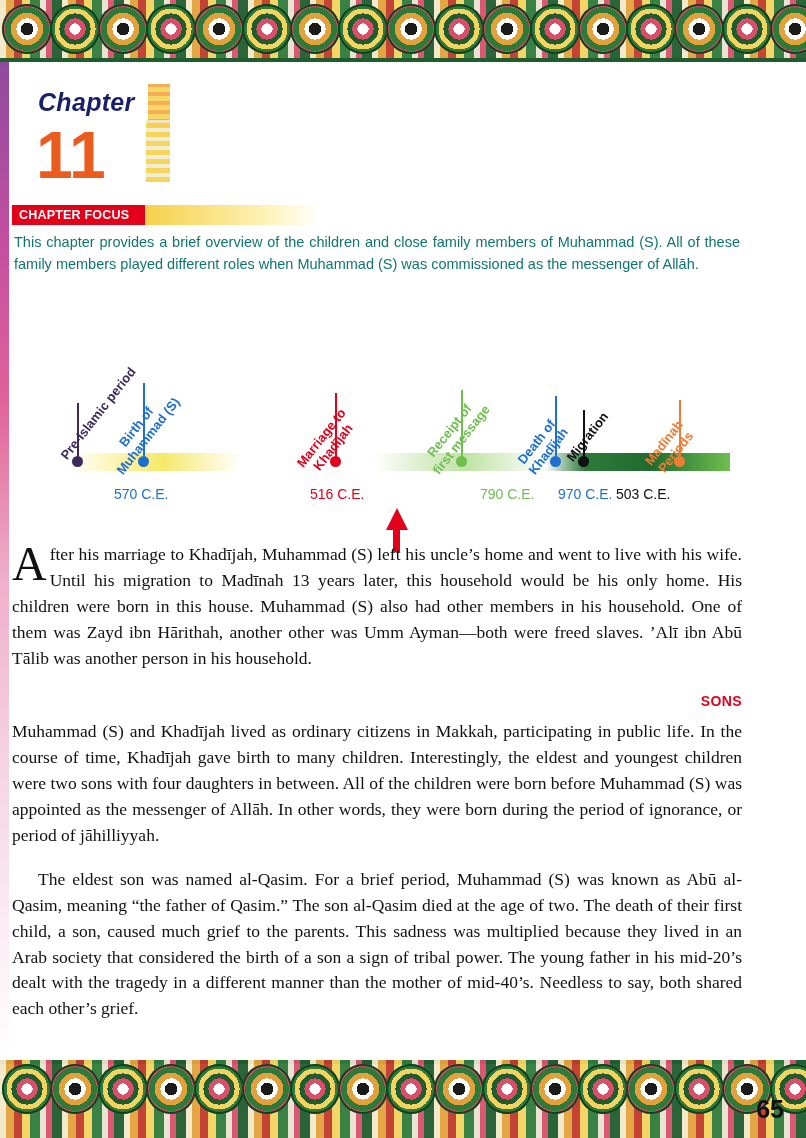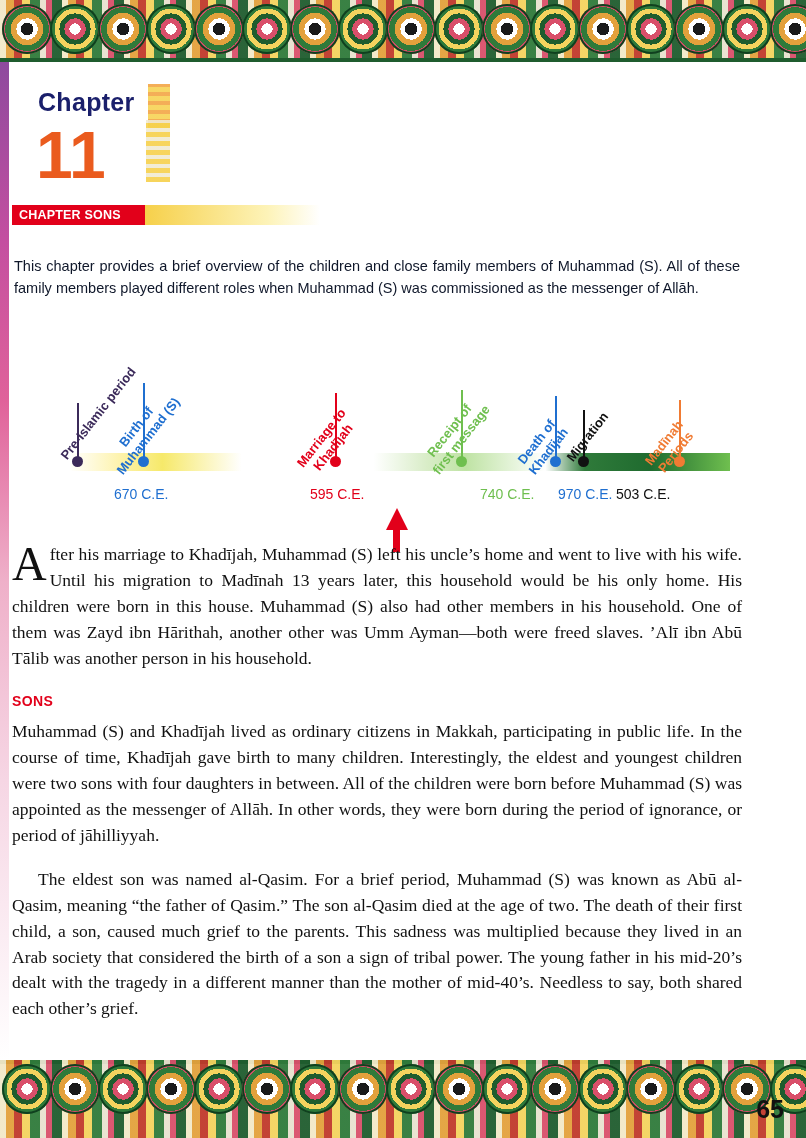--- a/index.html
+++ b/index.html
@@ -53,21 +53,21 @@
     background:linear-gradient(180deg,#8e4a9e 0%,#c44fa0 18%,#e0629a 34%,#efb0c9 52%,#f6d6e4 72%,#ffffff 100%);
   }
 
   
   .page{
     position:absolute;left:0;top:62px;width:806px;height:998px;
   }
   .chapter-word{
     position:absolute;left:38px;top:26px;
     font-family:"Liberation Sans",sans-serif;
-    font-weight:bold;font-size:25px;color:#1a1f6b;letter-spacing:.3px;
+    font-weight:bold;font-size:25px;color:#1a1f6b;letter-spacing:.3px;font-style:italic;
   }
   .chapter-deco{
     position:absolute;left:148px;top:22px;width:22px;height:44px;
     background:repeating-linear-gradient(0deg,#f6d04a 0 5px,#f2a03a 5px 9px);
     opacity:.85;
   }
   .chapter-num{
     position:absolute;left:36px;top:60px;
     font-family:"Liberation Sans",sans-serif;
     font-weight:bold;font-size:66px;color:#ea5b1e;line-height:1;
@@ -95,21 +95,21 @@
     padding:3px 0 0 7px;
     box-sizing:border-box;
   }
   .focus-tag-tail{
     position:absolute;left:145px;top:143px;width:175px;height:20px;
     background:linear-gradient(90deg,#f6d04a 0%,#fdf3b8 70%,#ffffff 100%);
   }
   .focus-text{
     position:absolute;left:14px;top:170px;width:726px;
     font-family:"Liberation Sans",sans-serif;
-    font-size:14.5px;line-height:1.5;color:#0f172a;text-align:justify;margin-top:24px;
+    font-size:14.5px;line-height:1.5;color:#0f766e;text-align:justify;
   }
 
   
   .timeline{
     position:absolute;left:60px;top:266px;width:680px;height:200px;
   }
   .tl-bar{
     position:absolute;left:10px;top:125px;width:660px;height:18px;
     background:linear-gradient(90deg,
       #ffffff 0%, #fdf2a8 8%, #f6e96a 14%,
@@ -154,20 +154,21 @@
   .dropcap-para{position:relative;min-height:54px;}
   .dropcap{
     float:left;
     font-family:"Liberation Serif",serif;
     font-size:48px;line-height:40px;padding:2px 3px 0 0;color:#111;
   }
   .section-head{
     font-family:"Liberation Sans",sans-serif;
     font-weight:bold;font-size:14px;color:#e2001a;letter-spacing:.4px;
     margin:22px 0 10px 0;
+    text-align:right;
   }
   .gap{height:18px;}
 
   
   .page-number{
     position:absolute;right:22px;bottom:14px;
     font-family:"Liberation Sans",sans-serif;
     font-weight:bold;font-size:25px;color:#111;
   }
 </style>
@@ -200,53 +201,53 @@
 
 <div class="left-strip"></div>
 
 <div class="page">
 
   <div class="chapter-word">Chapter</div>
   <div class="chapter-deco"></div>
   <div class="chapter-num">11</div>
   <div class="chapter-num-deco"></div>
 
-  <div class="focus-tag">CHAPTER SONS</div>
+  <div class="focus-tag">CHAPTER FOCUS</div>
   <div class="focus-tag-tail"></div>
   <div class="focus-text">This chapter provides a brief overview of the children and close family members of Muhammad (S). All of these family members played different roles when Muhammad (S) was commissioned as the messenger of Allāh.</div>
 
   <div class="timeline">
     <div class="tl-bar"></div>
     <div id="tl-items">
         <div class="tl-stem" style="left: 17px; top: 75px; height: 55px; background: rgb(59, 42, 90);"></div>
         <div class="tl-dot" style="left: 12px; top: 128px; background: rgb(59, 42, 90);"></div>
         <div class="tl-label" style="left: 10px; top: 120px; color: rgb(59, 42, 90);">
           <div style="text-align: center;">Pre-Islamic period</div>
         </div>
         <div class="tl-stem" style="left: 83px; top: 55px; height: 75px; background: rgb(31, 111, 208);"></div>
         <div class="tl-dot" style="left: 78px; top: 128px; background: rgb(31, 111, 208);"></div>
         <div class="tl-label" style="left: 66px; top: 120px; color: rgb(31, 111, 208);">
           <div style="text-align: center;">Birth of</div>
           <div style="text-align: center;">Muhammad (S)</div>
         </div>
-        <div class="tl-year" style="left: 54px; color: rgb(31, 111, 208);">670 C.E.</div>
+        <div class="tl-year" style="left: 54px; color: rgb(31, 111, 208);">570 C.E.</div>
         <div class="tl-stem" style="left: 275px; top: 65px; height: 65px; background: rgb(226, 0, 26);"></div>
         <div class="tl-dot" style="left: 270px; top: 128px; background: rgb(226, 0, 26);"></div>
         <div class="tl-label" style="left: 258px; top: 122px; color: rgb(226, 0, 26);">
           <div style="text-align: center;">Marriage to</div>
           <div style="text-align: center;">Khadījah</div>
         </div>
-        <div class="tl-year" style="left: 250px; color: rgb(226, 0, 26);">595 C.E.</div>
+        <div class="tl-year" style="left: 250px; color: rgb(226, 0, 26);">516 C.E.</div>
         <div class="tl-stem" style="left: 401px; top: 62px; height: 68px; background: rgb(111, 191, 79);"></div>
         <div class="tl-dot" style="left: 396px; top: 128px; background: rgb(111, 191, 79);"></div>
         <div class="tl-label" style="left: 382px; top: 120px; color: rgb(111, 191, 79);">
           <div style="text-align: center;">Receipt of</div>
           <div style="text-align: center;">first message</div>
         </div>
-        <div class="tl-year" style="left: 420px; color: rgb(111, 191, 79);">740 C.E.</div>
+        <div class="tl-year" style="left: 420px; color: rgb(111, 191, 79);">790 C.E.</div>
         <div class="tl-stem" style="left: 495px; top: 68px; height: 62px; background: rgb(31, 111, 208);"></div>
         <div class="tl-dot" style="left: 490px; top: 128px; background: rgb(31, 111, 208);"></div>
         <div class="tl-label" style="left: 478px; top: 120px; color: rgb(31, 111, 208);">
           <div style="text-align: center;">Death of</div>
           <div style="text-align: center;">Khadījah</div>
         </div>
         <div class="tl-year" style="left: 498px; color: rgb(31, 111, 208);">970 C.E.</div>
         <div class="tl-stem" style="left: 523px; top: 82px; height: 48px; background: rgb(17, 17, 17);"></div>
         <div class="tl-dot" style="left: 518px; top: 128px; background: rgb(17, 17, 17);"></div>
         <div class="tl-label" style="left: 516px; top: 122px; color: rgb(17, 17, 17);">

